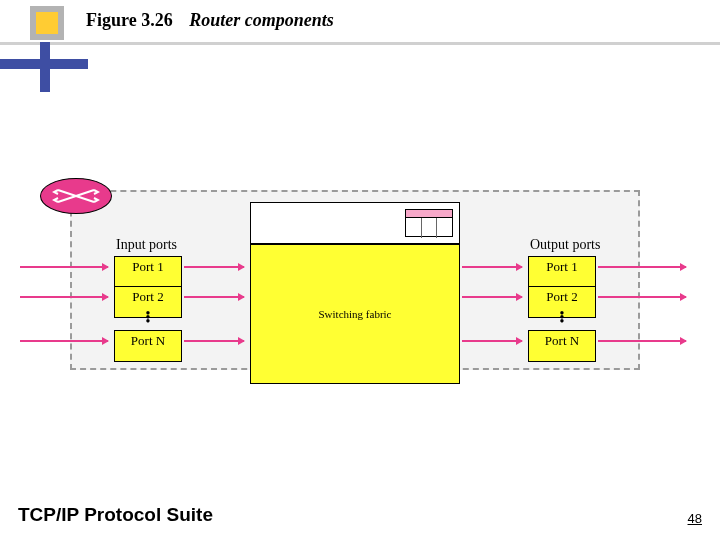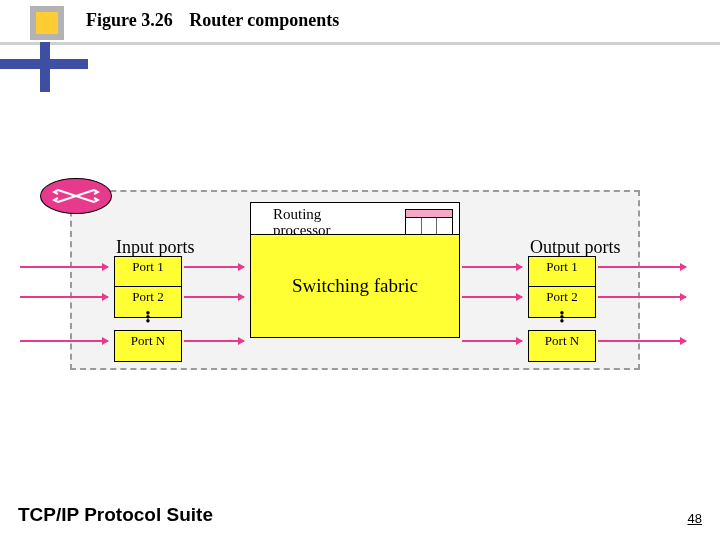--- a/index.html
+++ b/index.html
@@ -46,20 +46,21 @@
     background: #d0d0d0;
   }
   .figure-title {
     position: absolute;
     left: 86px; top: 10px;
     font-weight: bold;
     font-size: 18px;
     color: #000;
   }
   .figure-title .caption {
+    font-style: italic;
     margin-left: 12px;
   }
   
   .diagram {
     position: absolute;
     left: 20px;
     top: 190px;
     width: 670px;
     height: 200px;
   }
@@ -99,32 +100,32 @@
     right: 6px; top: 6px;
     width: 48px; height: 28px;
     border: 1px solid #000;
   }
   .rp-table .head { height: 8px; background: #f7a8c9; border-bottom: 1px solid #000; }
   .rp-table .cols { height: 20px; display: flex; }
   .rp-table .cols div { flex: 1; border-right: 1px solid #666; }
   .rp-table .cols div:last-child { border-right: none; }
   .switching {
     position: absolute;
-    left: 230px; top: 44px;
-    width: 210px; height: 104px;
+    left: 230px; top: 54px;
+    width: 210px; height: 140px;
     background: #ffff33;
     border: 1px solid #000;
     display: flex;
     align-items: center;
     justify-content: center;
-    font-size: 19px;
+    font-size: 11px;
   }
   .ports-label {
     position: absolute;
-    font-size: 18px;
+    font-size: 14px;
     color: #000;
   }
   .port {
     position: absolute;
     width: 68px; height: 32px;
     background: #ffff33;
     border: 1px solid #000;
     font-size: 13px;
     text-align: center;
     line-height: 20px;
@@ -190,22 +191,20 @@
         <line x1="6" y1="16" x2="42" y2="4"></line>
         <polyline points="6,4 2,6 6,8"></polyline>
         <polyline points="6,16 2,14 6,12"></polyline>
         <polyline points="42,4 46,6 42,8"></polyline>
         <polyline points="42,16 46,14 42,12"></polyline>
       </g>
     </svg>
   </div>
 
   <div class="routing-proc">
-    <span style="white-space:pre-line;line-height:1.05">Routing
-processor</span>
     <div class="rp-table">
       <div class="head"></div>
       <div class="cols">
           <div></div>
           <div></div>
           <div></div>
         </div>
     </div>
   </div>
 

